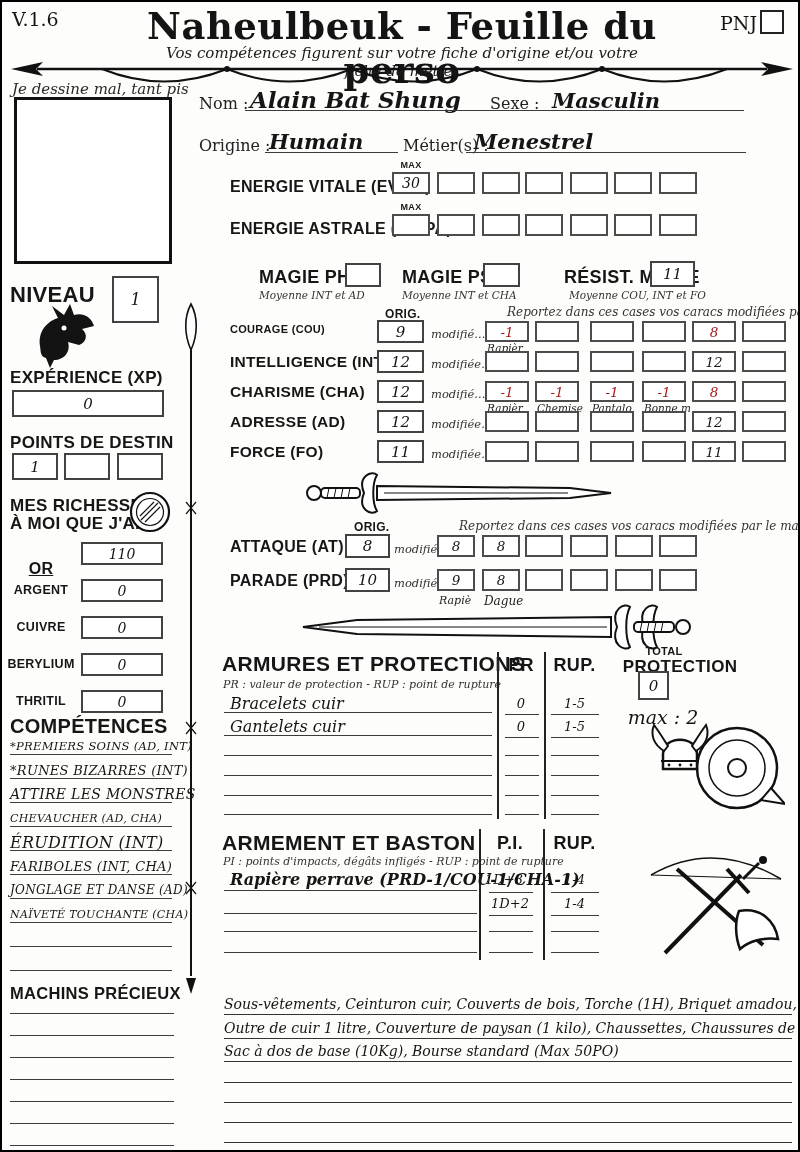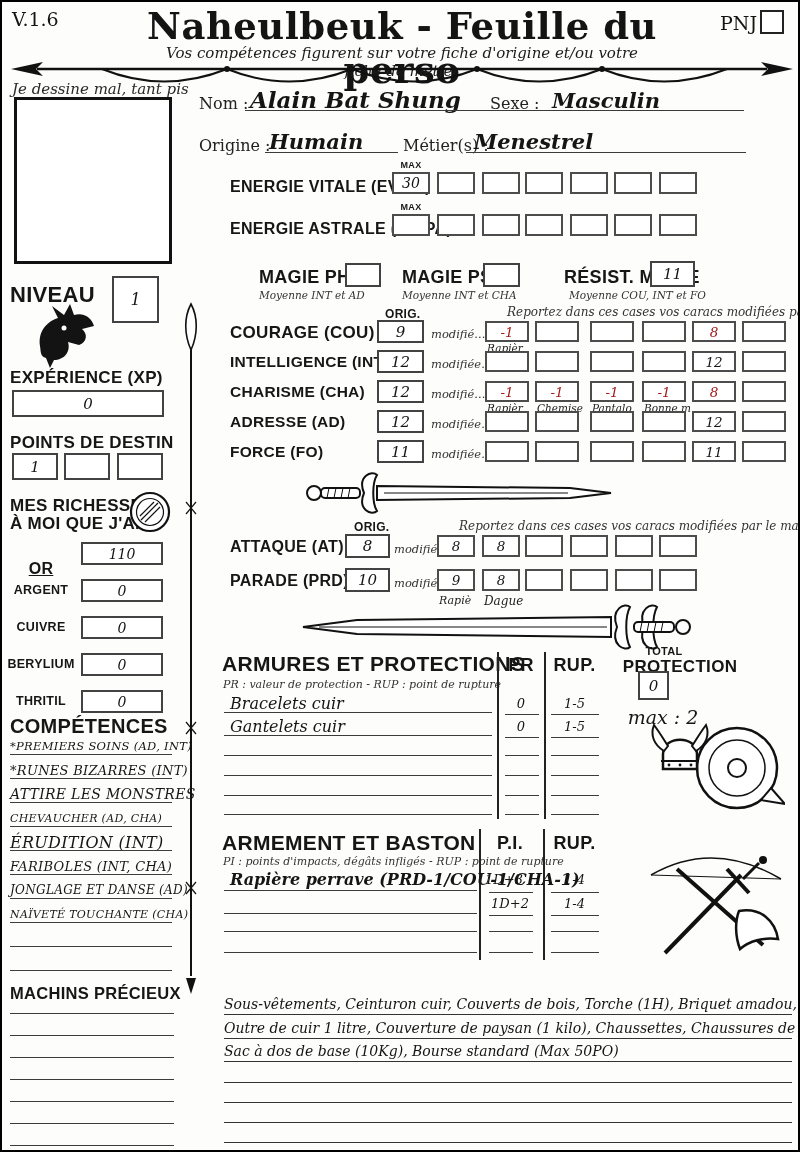--- a/index.html
+++ b/index.html
@@ -190,21 +190,21 @@
   <div class="box" style="left:481px;top:261px;width:37px;height:24px;font-size:14px;"></div>
   <div class="note" style="left:400px;top:287px;font-size:10.5px;">Moyenne INT et CHA</div>
   <div class="lab" style="left:562px;top:265px;font-size:18px;">RÉSIST. MAGIE</div>
   <div class="box" style="left:648px;top:259px;width:45px;height:26px;font-size:15px;">11</div>
   <div class="note" style="left:567px;top:287px;font-size:10.5px;">Moyenne COU, INT et FO</div>
 
   <div class="lab" style="left:383px;top:305px;font-size:12px;">ORIG.</div>
   <div class="note" style="left:505px;top:303px;font-size:12px;">Reportez dans ces cases vos caracs modifiées par le matériel</div>
 
   <div class="row" style="top:318px;">
-    <div class="lab" style="left:228px;top:3px;font-size:17px;">COURAGE (COU)</div>
+    <div class="lab" style="left:228px;top:3px;font-size:11px;">COURAGE (COU)</div>
     <div class="box" style="left:375px;top:0;width:47px;height:23px;font-size:15px;">9</div>
     <div class="note" style="left:429px;top:7px;font-size:11.5px;">modifié...</div>
     <div class="cell x0 red">-1</div>
     <div class="cell x1"></div>
     <div class="cell x2"></div>
     <div class="cell x3"></div>
     <div class="cell x4 red">8</div>
     <div class="cell x5"></div>
     <div class="sub" style="left:485px;top:22px;">Rapièr</div>
   </div>

